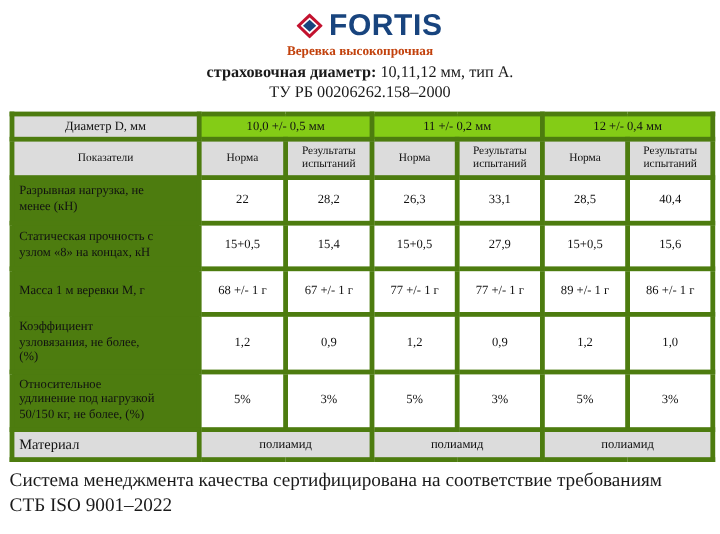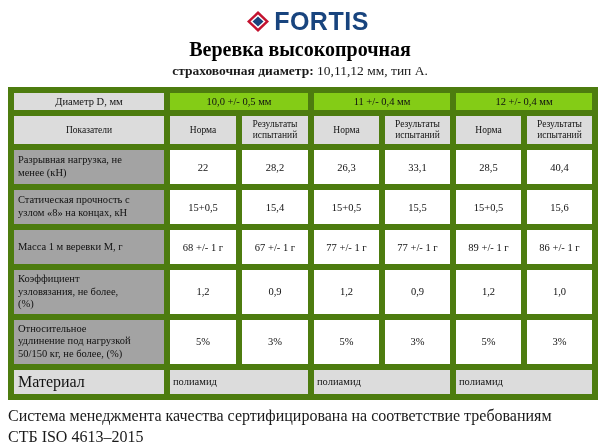--- a/index.html
+++ b/index.html
@@ -43,23 +43,23 @@
     letter-spacing: 0.5px;
     color: #18447e;
   }
 
   
   .title-block {
     text-align: center;
     line-height: 1.32;
   }
   .title-main {
-    font-size: 20px;
+    font-size: 11px;
     font-weight: bold;
-    color: #000000;
+    color: #c2410c;
   }
   .title-sub {
     font-size: 13.5px;
     font-weight: bold;
     color: #1a1a1a;
   }
   .title-sub .light {
     font-weight: normal;
   }
   .title-code {
@@ -71,21 +71,21 @@
   .table-wrap {
     margin: 7px 8px 0 8px;
   }
   table.spec {
     border-collapse: collapse;
     width: 584px;
     table-layout: fixed;
     font-size: 10.5px;
   }
   table.spec td {
-    border: 6px solid #4d7c0f;
+    border: 4px solid #4d7c0f;
     padding: 3px 3px;
     vertical-align: middle;
     color: #111;
   }
   .hdr-band td {
     background: #84cc16;
     text-align: center;
     font-size: 10.5px;
   }
   .hdr-band td.left-cell {
@@ -101,35 +101,35 @@
     text-align: left;
     font-size: 10.5px;
     line-height: 1.2;
     padding-left: 4px !important;
   }
   .val {
     text-align: center;
     font-size: 10.5px;
   }
   .shade {
-    background: #a3a3a3;
+    background: #4d7c0f;
   }
   .hdr-diam {
     font-size: 10.5px;
   }
   .row-tall td { height: 28px; }
   .row-xtall td { height: 34px; }
   .material-cell {
-    text-align: left;
+    text-align: center;
     font-size: 10.5px;
     background: #dcdcdc;
   }
   .material-label {
     text-align: left;
-    font-size: 16px;
+    font-size: 12px;
     background: #dcdcdc;
     padding-left: 4px !important;
   }
 
   
   .footer {
     margin: 5px 0 0 8px;
     font-size: 16px;
     line-height: 1.35;
     color: #1a1a1a;
@@ -147,38 +147,39 @@
         <polygon points="11,3.5 18.5,10.5 11,17.5 3.5,10.5" fill="#ffffff"></polygon>
         <polygon points="11,5.5 16.5,10.5 11,15.5 5.5,10.5" fill="#18447e"></polygon>
       </svg>
     </span>
     <span class="logo-text">FORTIS</span>
   </div>
 
   <div class="title-block">
     <div class="title-main">Веревка высокопрочная</div>
     <div class="title-sub"><span>страховочная диаметр:</span><span class="light"> 10,11,12 мм, тип А.</span></div>
+    <div class="title-code">ТУ РБ 00206262.158–2000</div>
   </div>
 
   <div class="table-wrap">
     <table class="spec">
       <colgroup>
         <col style="width:156px">
         <col style="width:72px">
           <col style="width:72px">
         <col style="width:71px">
           <col style="width:71px">
         <col style="width:71px">
           <col style="width:71px">
       </colgroup>
       <tbody>
         <tr class="hdr-band">
           <td class="left-cell hdr-diam">Диаметр D, мм</td>
           <td colspan="2">10,0 +/- 0,5 мм</td>
-          <td colspan="2">11 +/- 0,4 мм</td>
+          <td colspan="2">11 +/- 0,2 мм</td>
           <td colspan="2">12 +/- 0,4 мм</td>
         </tr>
         <tr class="hdr-sub">
           <td>Показатели</td>
           <td>Норма</td>
           <td>
             <span>Результаты</span><br>
             <span>испытаний</span>
           </td>
           <td>Норма</td>
@@ -207,21 +208,21 @@
         </tr>
 
         <tr class="row-tall">
           <td class="param-cell shade">
             <span>Статическая прочность с</span><br>
             <span>узлом «8» на концах, кН</span>
           </td>
           <td class="val">15+0,5</td>
           <td class="val">15,4</td>
           <td class="val">15+0,5</td>
-          <td class="val">15,5</td>
+          <td class="val">27,9</td>
           <td class="val">15+0,5</td>
           <td class="val">15,6</td>
         </tr>
 
         <tr class="row-tall">
           <td class="param-cell shade">Масса 1 м веревки М, г</td>
           <td class="val">68 +/- 1 г</td>
           <td class="val">67 +/- 1 г</td>
           <td class="val">77 +/- 1 г</td>
           <td class="val">77 +/- 1 г</td>
@@ -262,16 +263,16 @@
           <td class="material-cell" colspan="2">полиамид</td>
           <td class="material-cell" colspan="2">полиамид</td>
           <td class="material-cell" colspan="2">полиамид</td>
         </tr>
       </tbody>
     </table>
   </div>
 
   <div class="footer">
     <div>Система менеджмента качества сертифицирована на соответствие требованиям</div>
-    <div>СТБ ISO 4613–2015</div>
+    <div>СТБ ISO 9001–2022</div>
   </div>
 
 </div>
 
 </body></html>

